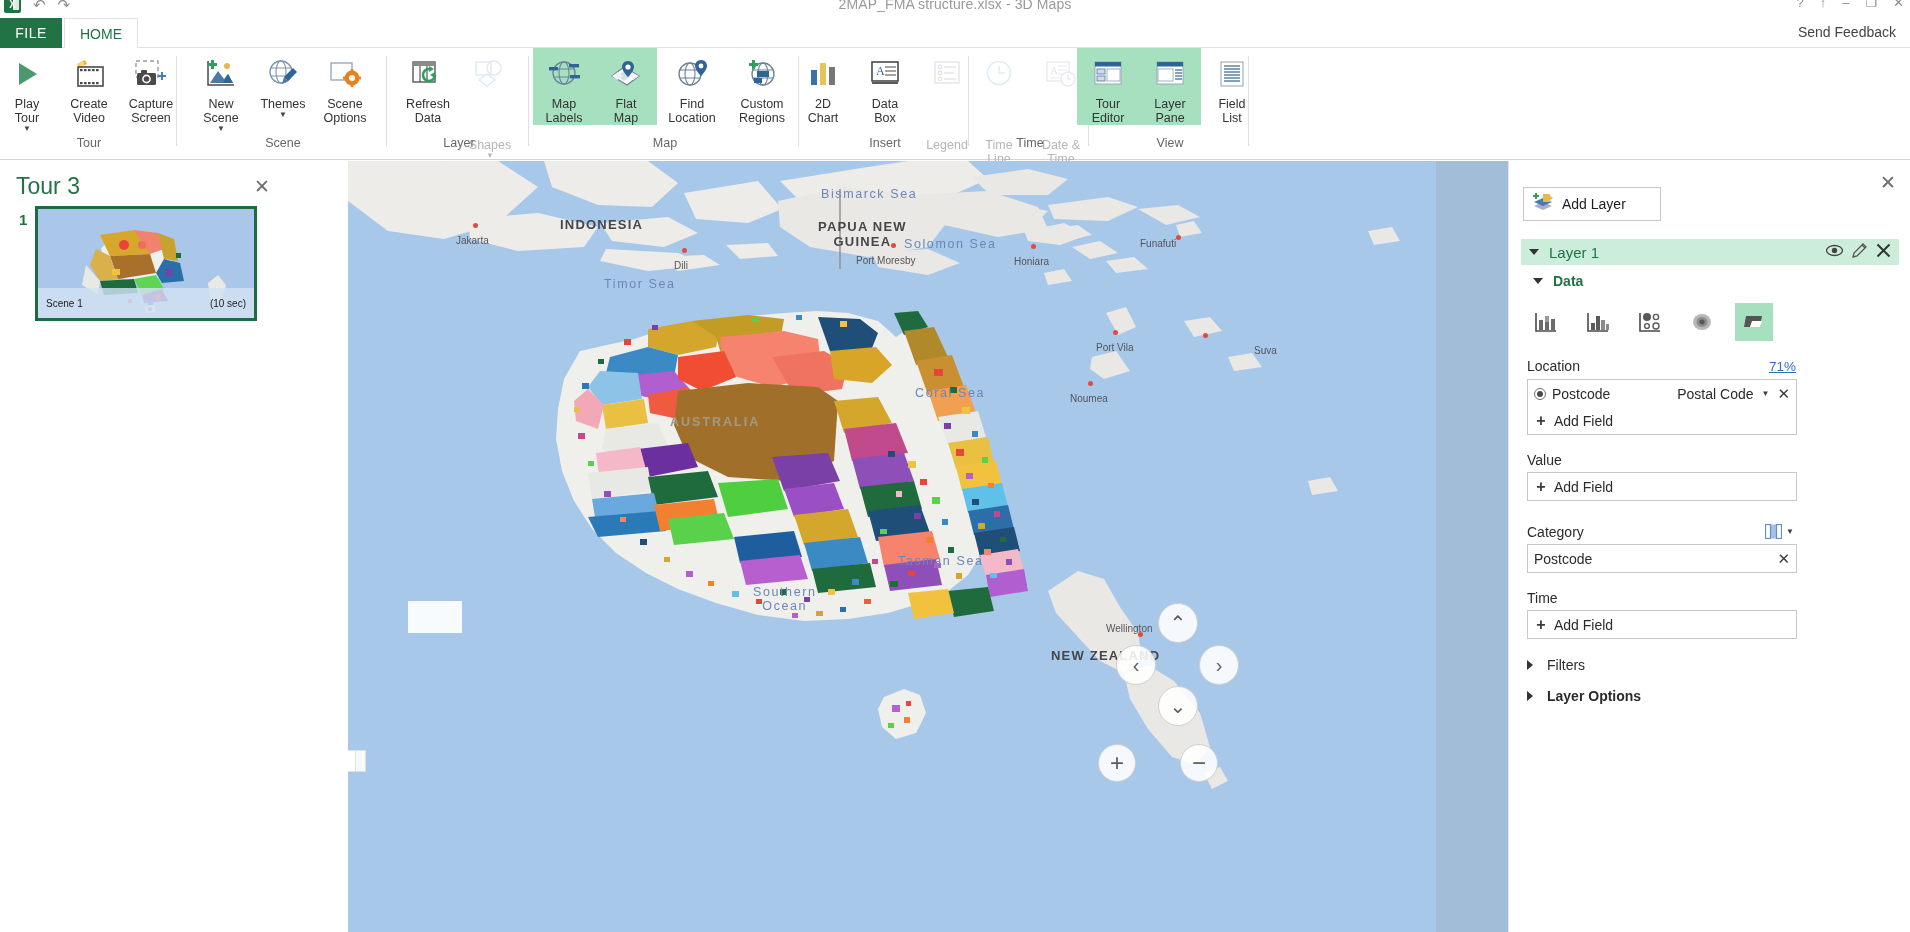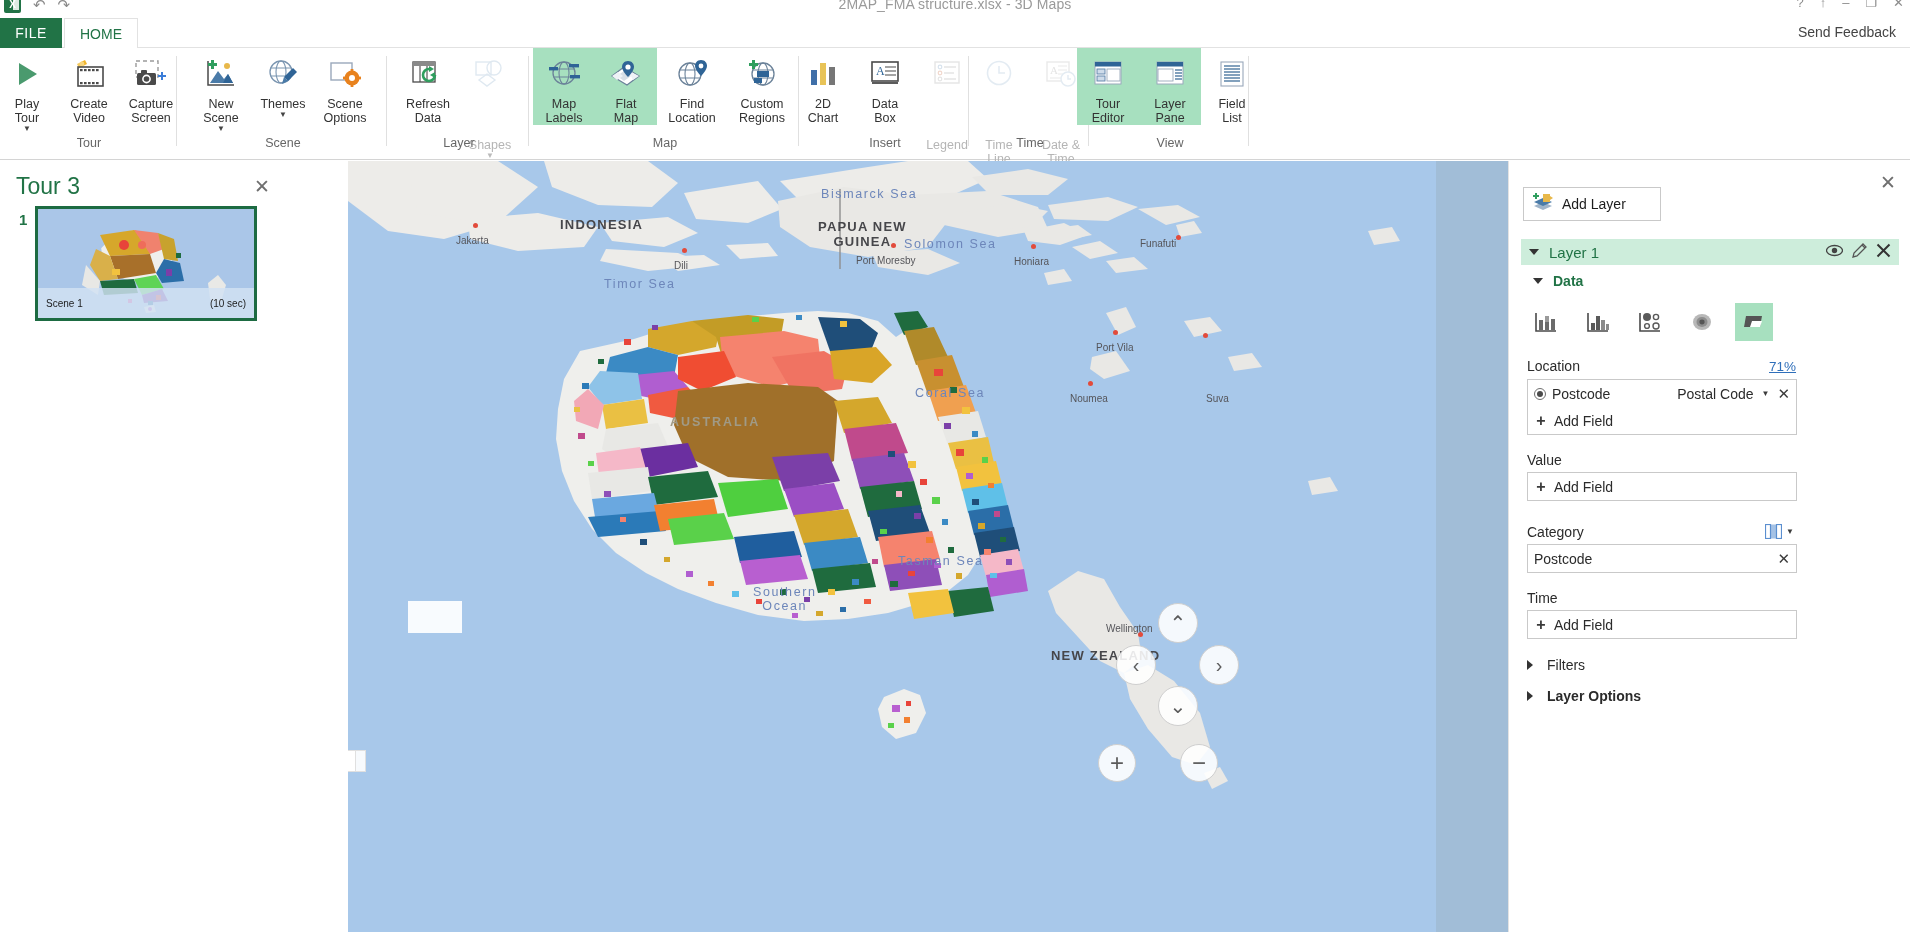--- a/index.html
+++ b/index.html
@@ -824,21 +824,21 @@
       <div class="lbl lbl-city" style="left: 326px; top: 99px;">Dili</div>
       <div class="citydot" style="left: 543px; top: 82px;"></div>
       <div class="lbl lbl-city" style="left: 508px; top: 94px;">Port Moresby</div>
       <div class="citydot" style="left: 683px; top: 83px;"></div>
       <div class="lbl lbl-city" style="left: 666px; top: 95px;">Honiara</div>
       <div class="citydot" style="left: 765px; top: 169px;"></div>
       <div class="lbl lbl-city" style="left: 748px; top: 181px;">Port Vila</div>
       <div class="citydot" style="left: 740px; top: 220px;"></div>
       <div class="lbl lbl-city" style="left: 722px; top: 232px;">Noumea</div>
       <div class="citydot" style="left: 855px; top: 172px;"></div>
-      <div class="lbl lbl-city" style="left: 858px; top: 184px; margin-top: 48px;">Suva</div>
+      <div class="lbl lbl-city" style="left: 906px; top: 184px;">Suva</div>
       <div class="citydot" style="left: 828px; top: 74px;"></div>
       <div class="lbl lbl-city" style="left: 792px; top: 77px;">Funafuti</div>
       <div class="citydot" style="left: 790px; top: 471px;"></div>
       <div class="lbl lbl-city" style="left: 758px; top: 462px;">Wellington</div>
       <div class="lbl lbl-country" style="left: 703px; top: 487px; text-align: right;">NEW ZEALAND</div>
       <div class="lbl lbl-state" style="left: 322px; top: 254px;">AUSTRALIA</div>
       <div class="lbl lbl-sea" style="left: 256px; top: 116px;">Timor Sea</div>
       <div class="lbl lbl-sea" style="left: 473px; top: 26px;">Bismarck Sea</div>
       <div class="lbl lbl-sea" style="left: 538px; top: 76px; margin-left: 18px;">Solomon Sea</div>
       <div class="lbl lbl-sea" style="left: 567px; top: 225px;">Coral Sea</div>

